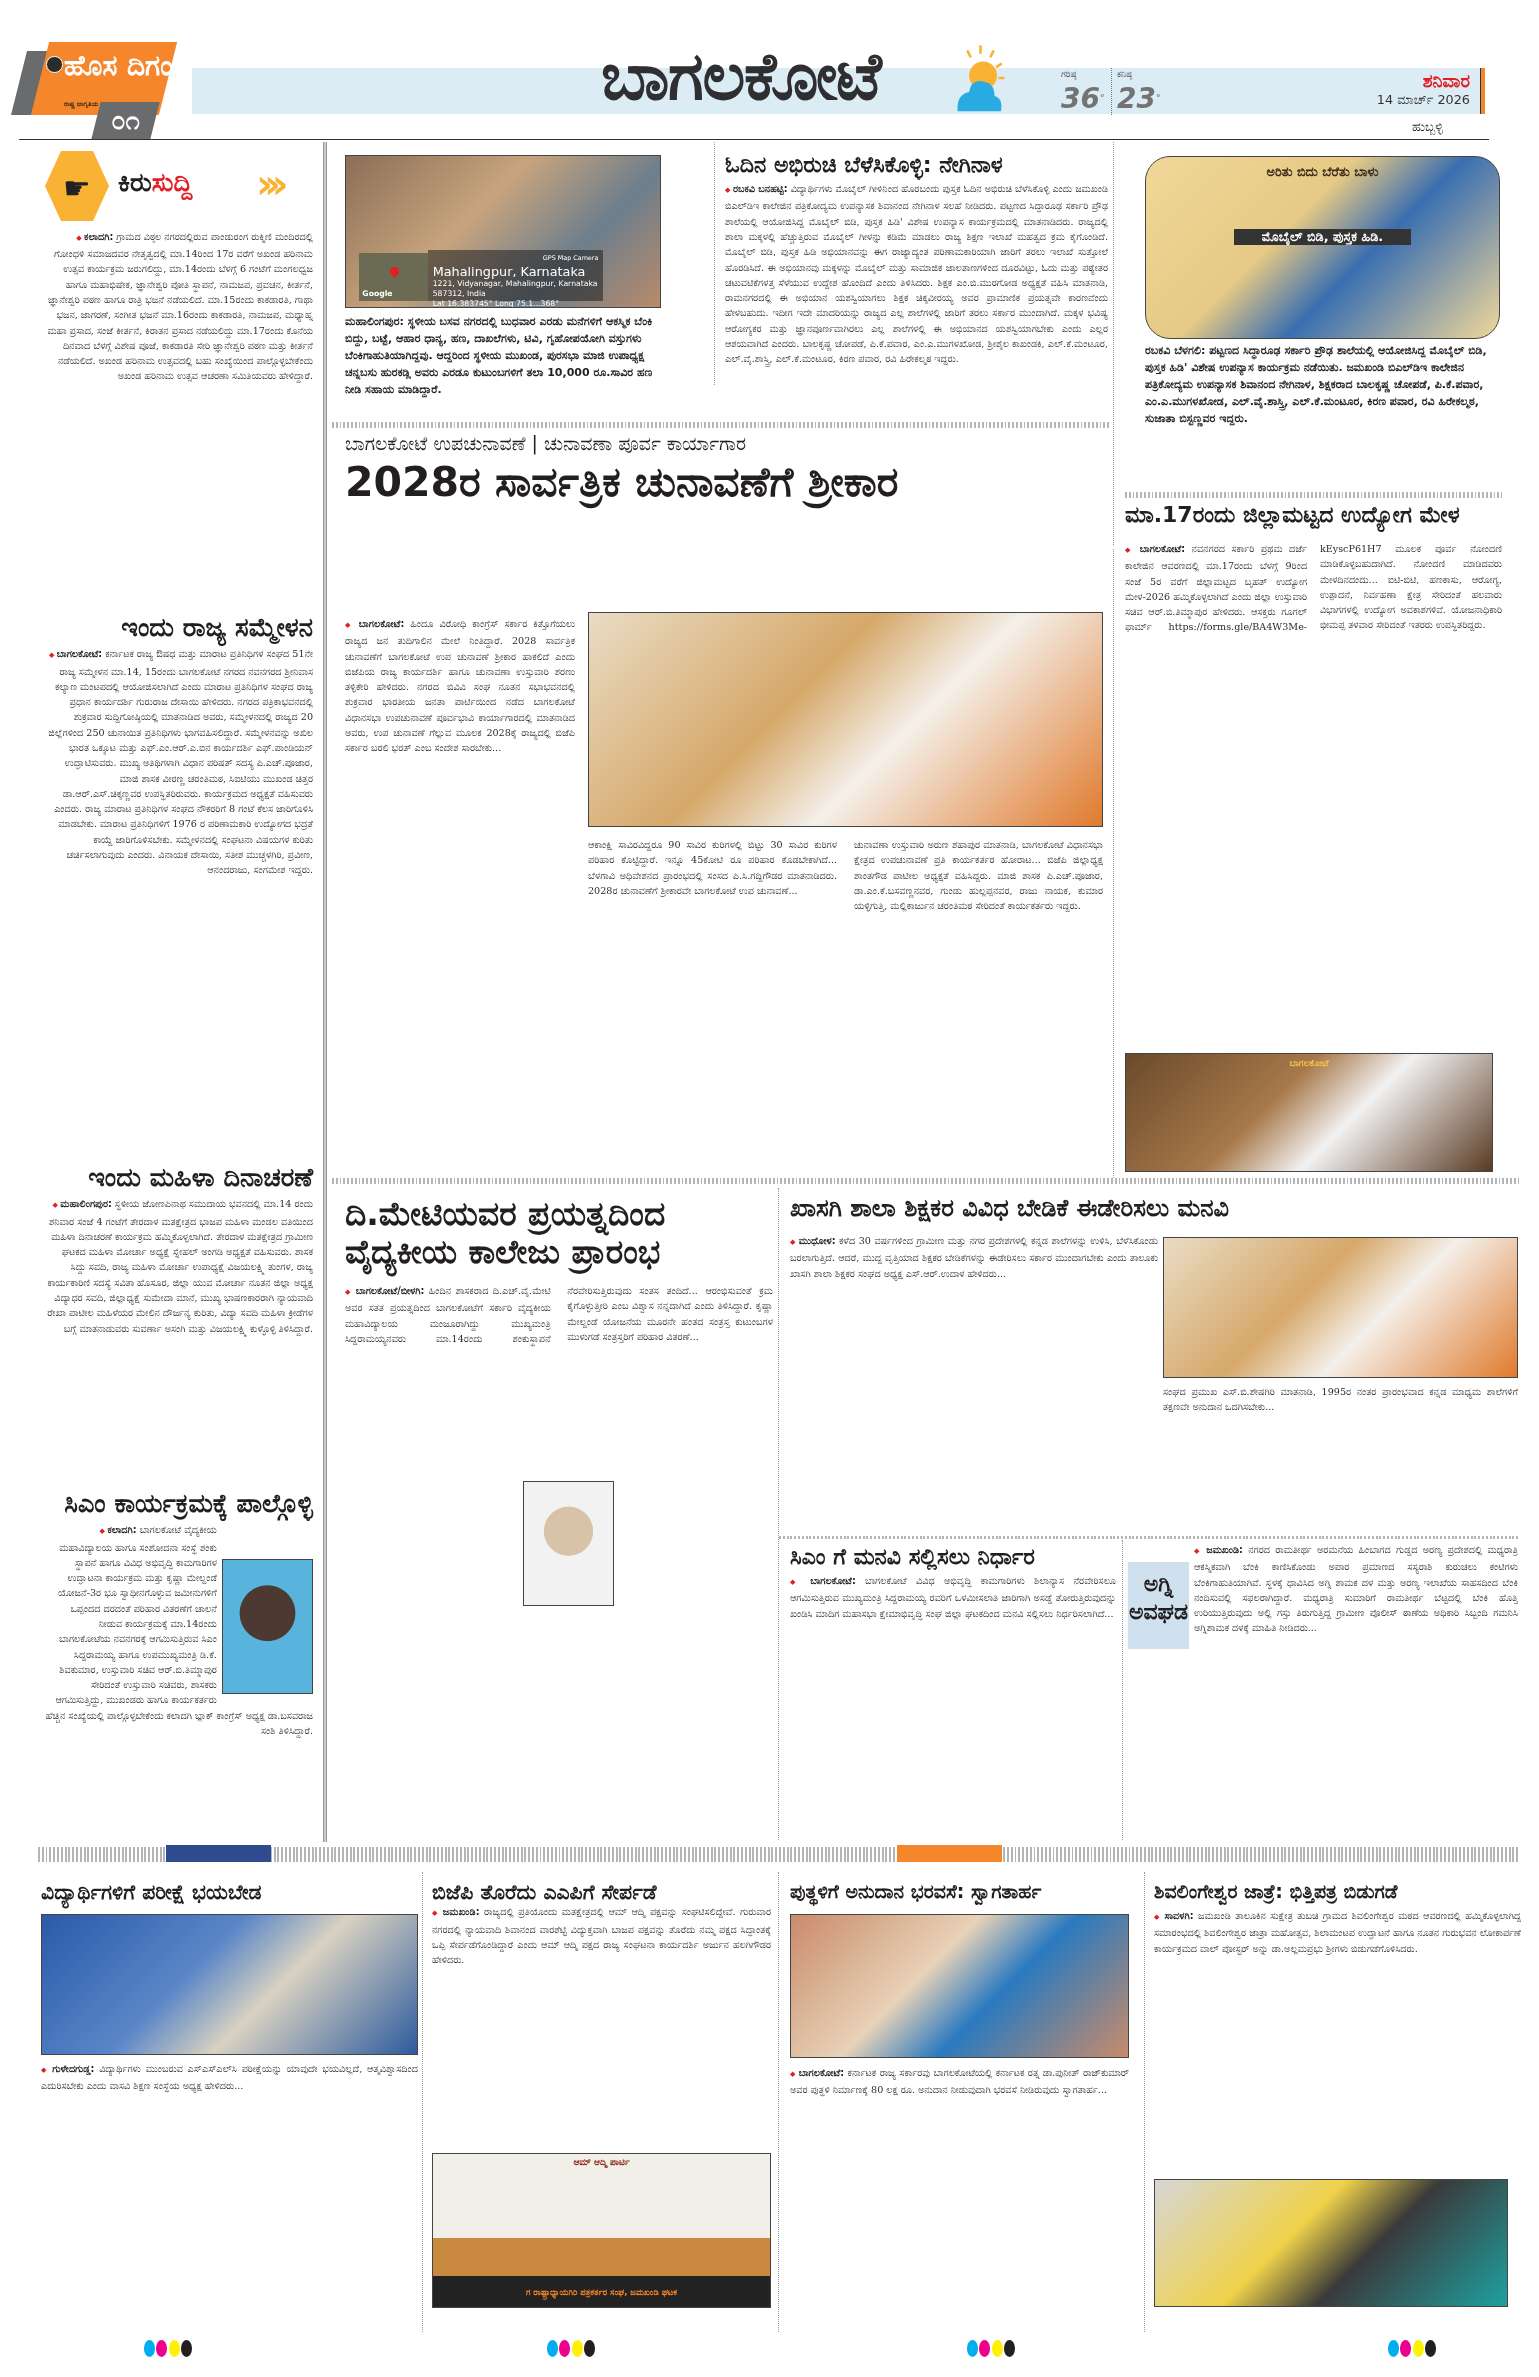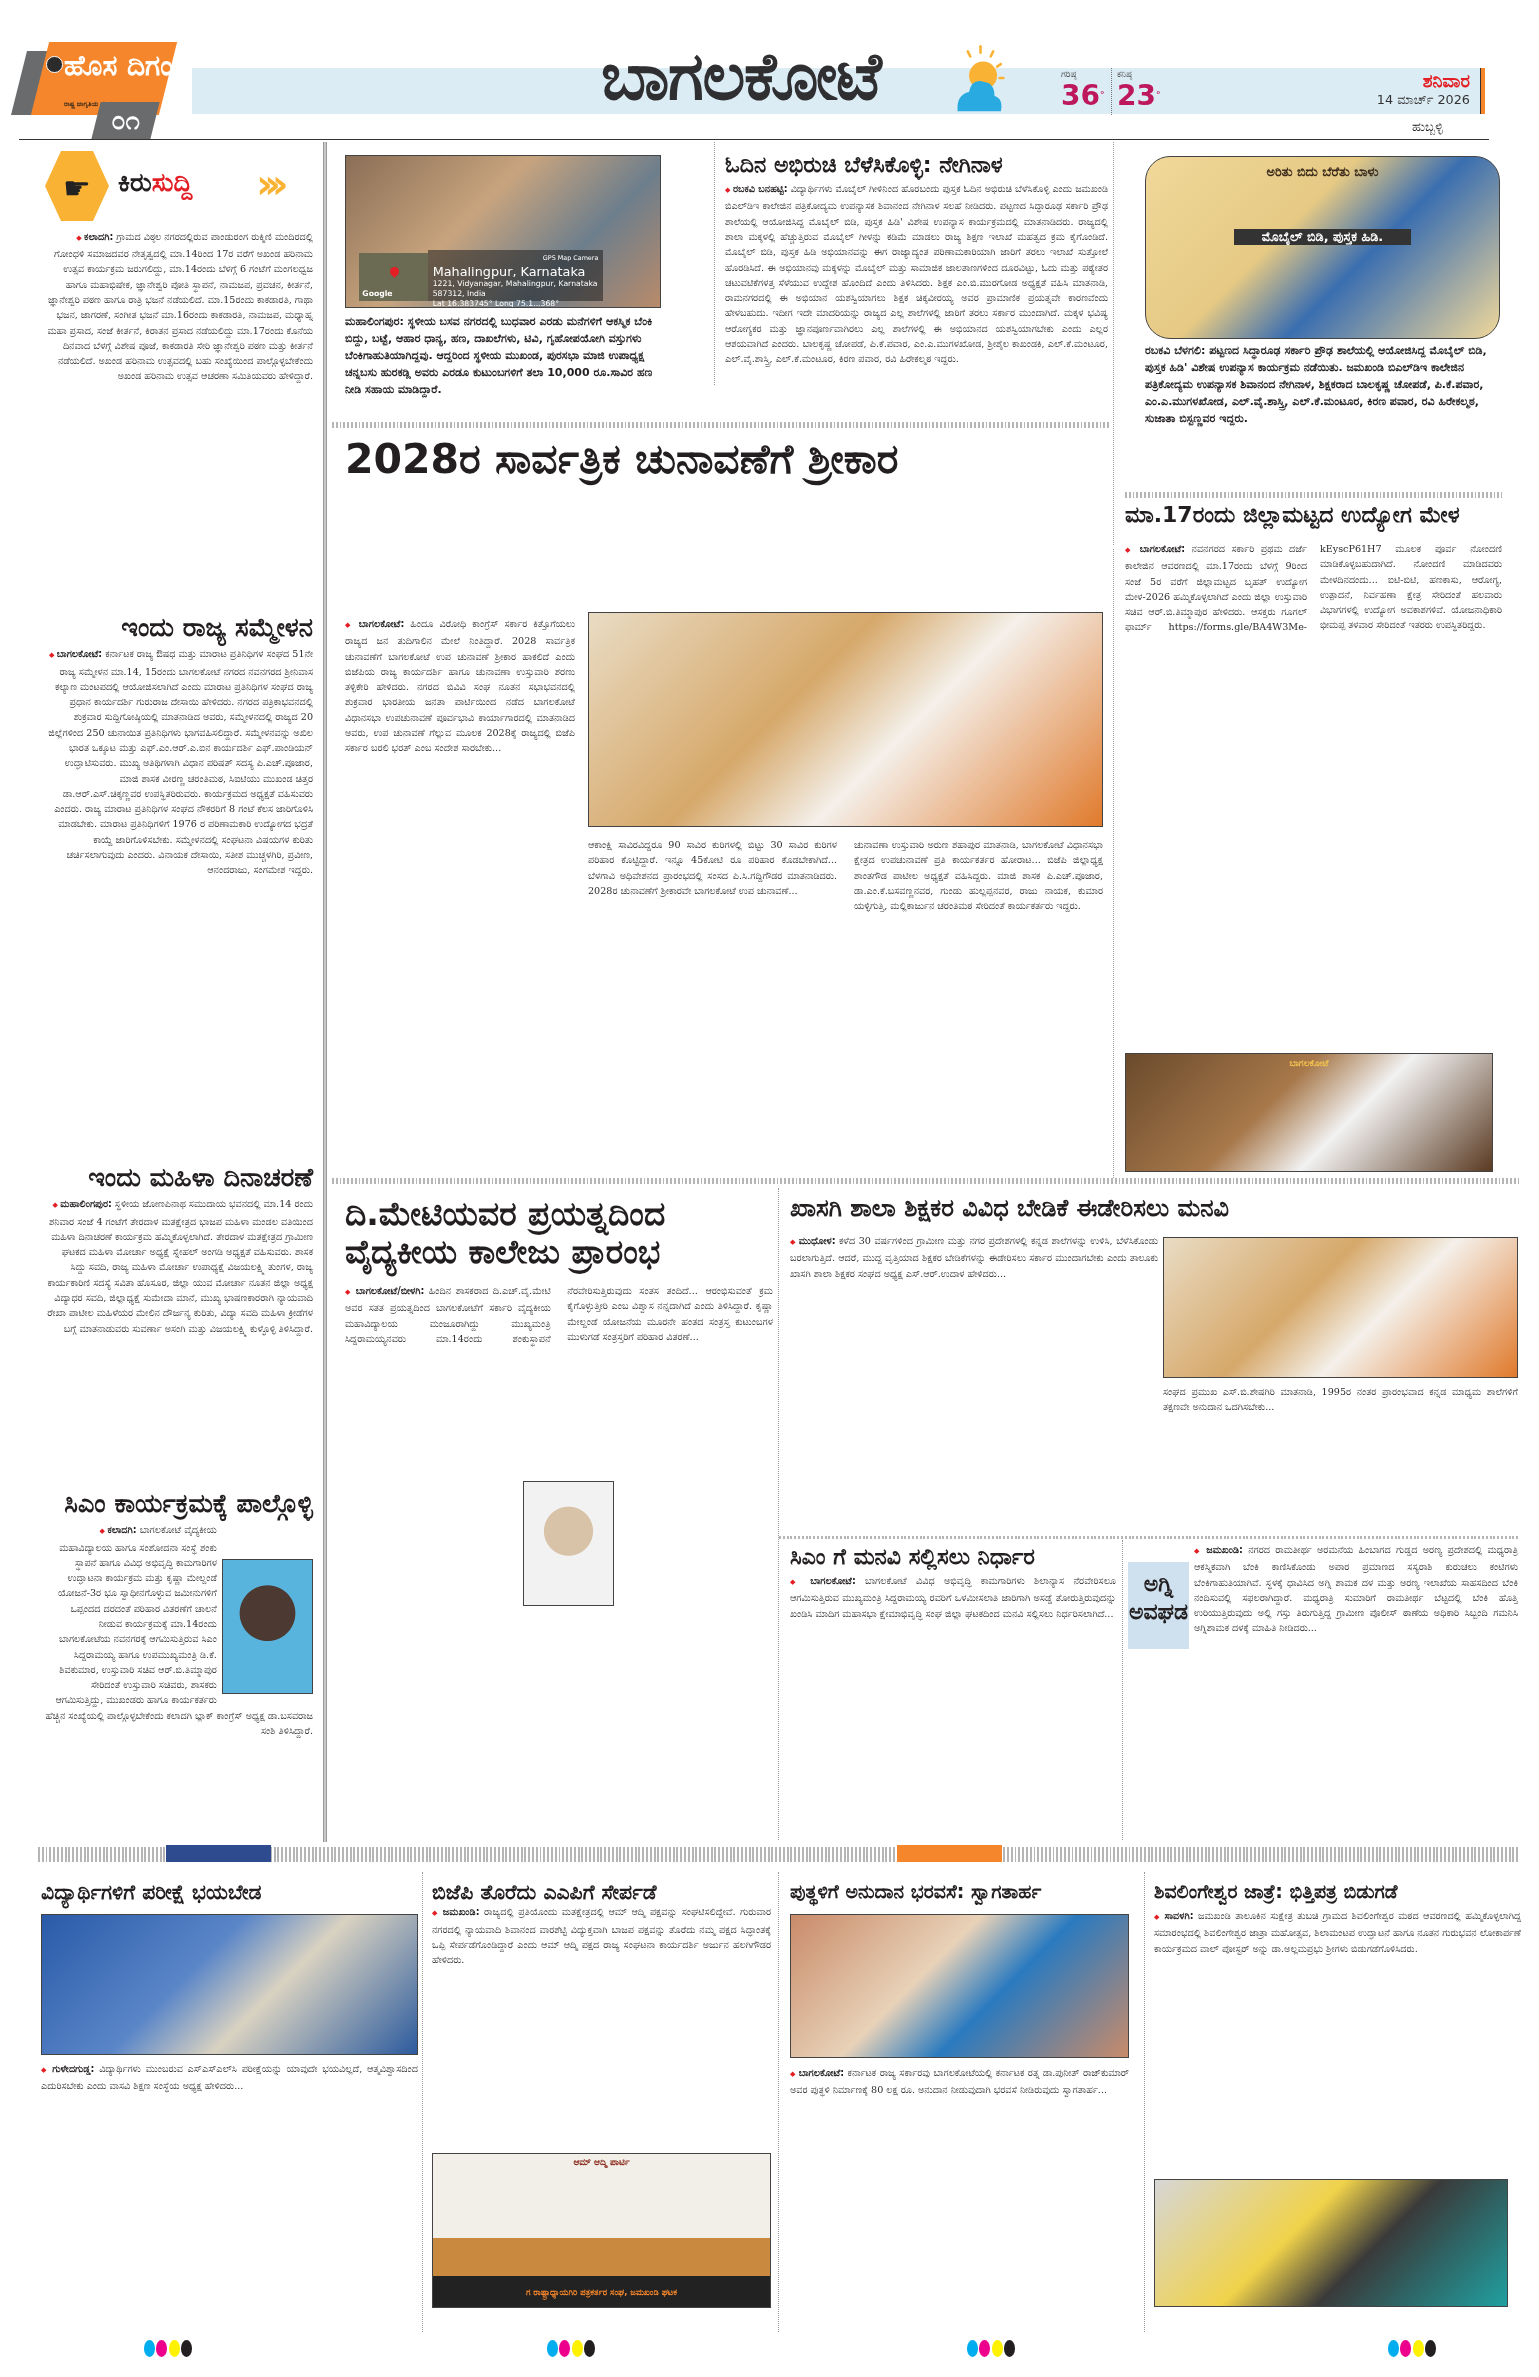--- a/index.html
+++ b/index.html
@@ -13,21 +13,21 @@
   .logo-front { left: 40px; top: 42px; width: 128px; height: 73px; background: #f5862b; transform: skewX(-14deg); }
   .logo-title { left: 45px; top: 51px; width: 121px; color: #fff; font-weight: bold; font-size: 28px; line-height: 29px; text-align: center; white-space: nowrap; }
   .logo-emblem { left: 46px; top: 56px; width: 16.6px; height: 16.6px; border-radius: 50%; background: #2b2b2b; border: 1.9px solid #fff; }
   .logo-tag { left: 64px; top: 100px; font-size: 6.4px; color: #3a2a1a; font-weight: bold; }
   .page-no-box { left: 96px; top: 102px; width: 59px; height: 37px; background: #696b6d; transform: skewX(-14deg); }
   .page-no { left: 96px; top: 102px; width: 59px; height: 37px; color: #fff; font-size: 25.6px; line-height: 37px; text-align: center; font-weight: bold; }
   .city-title { left: 601px; top: 38px; width: 358px; font-size: 66px; font-weight: bold; color: #2f2f31; line-height: 77px; letter-spacing: -1.3px; }
   .weather-icon { left: 955px; top: 45px; width: 51px; height: 70px; }
   .temp-block { left: 1061px; top: 69px; width: 38px; }
   .temp-label { font-size: 9px; color: #444; }
-  .temp-val { font-size: 28px; font-weight: bold; color: #be185d; line-height: 31px; }
+  .temp-val { font-size: 28px; font-weight: bold; color: #737373; line-height: 37px; font-style: italic; }
   .temp-deg { font-size: 9px; font-weight: bold; vertical-align: top; }
   .temp-sep { left: 1111px; top: 68px; width: 0; height: 47px; border-left: 1.3px dotted #777; }
   .date-block { left: 1342px; top: 70px; width: 128px; text-align: right; }
   .day-name { font-size: 18px; font-weight: bold; color: #e31e24; }
   .date-text { font-size: 12.8px; color: #333; }
   .date-bar { left: 1480px; top: 68px; width: 5.1px; height: 46px; background: #f5862b; border-left: 1.9px solid #333; }
   .edition { left: 1386px; top: 119px; width: 83px; text-align: center; font-size: 12.8px; color: #222; }
   .mast-rule { left: 19px; top: 139px; width: 1470px; height: 1.3px; background: #333; }
 
   
@@ -200,20 +200,21 @@
   <div class="photo-label" style="top:40%; color:#fff; background:#333; width:50%; left:25%;">ಮೊಬೈಲ್ ಬಿಡಿ, ಪುಸ್ತಕ ಹಿಡಿ.</div>
 </div>
 <div class="abs caption" style="left:1145px; top:342px; width:355px;">ರಬಕವಿ ಬೆಳಗಲಿ: ಪಟ್ಟಣದ ಸಿದ್ಧಾರೂಢ ಸರ್ಕಾರಿ ಪ್ರೌಢ ಶಾಲೆಯಲ್ಲಿ ಆಯೋಜಿಸಿದ್ದ ಮೊಬೈಲ್ ಬಿಡಿ, ಪುಸ್ತಕ ಹಿಡಿ' ವಿಶೇಷ ಉಪನ್ಯಾಸ ಕಾರ್ಯಕ್ರಮ ನಡೆಯಿತು. ಜಮಖಂಡಿ ಬಿಎಲ್‌ಡಿಇ ಕಾಲೇಜಿನ ಪತ್ರಿಕೋದ್ಯಮ ಉಪನ್ಯಾಸಕ ಶಿವಾನಂದ ನೇಗಿನಾಳ, ಶಿಕ್ಷಕರಾದ ಬಾಲಕೃಷ್ಣ ಚೋಪಡೆ, ಪಿ.ಕೆ.ಪವಾರ, ಎಂ.ಎ.ಮುಗಳಖೋಡ, ಎಲ್.ವೈ.ಶಾಸ್ತ್ರಿ, ಎಲ್.ಕೆ.ಮಂಟೂರ, ಕಿರಣ ಪವಾರ, ರವಿ ಹಿರೇಕಲ್ಮಠ, ಸುಜಾತಾ ಬಿಸ್ಟಣ್ಣವರ ಇದ್ದರು.</div>
 
 <div class="abs hdash" style="left:332px; top:422px; width:779px;"></div>
 <div class="abs hdash" style="left:1125px; top:492px; width:377px;"></div>
 <div class="abs hdash" style="left:332px; top:1178px; width:1188px;"></div>
 <div class="abs hdash" style="left:779px; top:1536px; width:741px; height:2.6px;"></div>
 
 <div class="abs" style="left:345px; top:432px; width:760px;">
+  <div class="kicker">ಬಾಗಲಕೋಟೆ ಉಪಚುನಾವಣೆ | ಚುನಾವಣಾ ಪೂರ್ವ ಕಾರ್ಯಾಗಾರ</div>
   <div class="hl hl-xl" style="font-size:41px; margin-top:3.8px;">2028ರ ಸಾರ್ವತ್ರಿಕ ಚುನಾವಣೆಗೆ ಶ್ರೀಕಾರ</div>
 </div>
 <div class="abs body-text" style="left:345px; top:616px; width:230px; height:549px; overflow:hidden;">
   <span class="dateline">ಬಾಗಲಕೋಟೆ:</span>
   <span>ಹಿಂದೂ ವಿರೋಧಿ ಕಾಂಗ್ರೆಸ್ ಸರ್ಕಾರ ಕಿತ್ತೊಗೆಯಲು ರಾಜ್ಯದ ಜನ ತುದಿಗಾಲಿನ ಮೇಲೆ ನಿಂತಿದ್ದಾರೆ. 2028 ಸಾರ್ವತ್ರಿಕ ಚುನಾವಣೆಗೆ ಬಾಗಲಕೋಟೆ ಉಪ ಚುನಾವಣೆ ಶ್ರೀಕಾರ ಹಾಕಲಿದೆ ಎಂದು ಬಿಜೆಪಿಯ ರಾಜ್ಯ ಕಾರ್ಯದರ್ಶಿ ಹಾಗೂ ಚುನಾವಣಾ ಉಸ್ತುವಾರಿ ಶರಣು ತಳ್ಳಿಕೇರಿ ಹೇಳಿದರು. ನಗರದ ಬಿವಿವಿ ಸಂಘ ನೂತನ ಸಭಾಭವನದಲ್ಲಿ ಶುಕ್ರವಾರ ಭಾರತೀಯ ಜನತಾ ಪಾರ್ಟಿಯಿಂದ ನಡೆದ ಬಾಗಲಕೋಟೆ ವಿಧಾನಸಭಾ ಉಪಚುನಾವಣೆ ಪೂರ್ವಭಾವಿ ಕಾರ್ಯಾಗಾರದಲ್ಲಿ ಮಾತನಾಡಿದ ಅವರು, ಉಪ ಚುನಾವಣೆ ಗೆಲ್ಲುವ ಮೂಲಕ 2028ಕ್ಕೆ ರಾಜ್ಯದಲ್ಲಿ ಬಿಜೆಪಿ ಸರ್ಕಾರ ಬರಲಿ ಭರತ್ ಎಂಬ ಸಂದೇಶ ಸಾರಬೇಕು...</span>
 </div>
 <div class="abs photo hall" style="left:588px; top:612px; width:515px; height:215px;"></div>
 <div class="abs body-text" style="left:588px; top:837px; width:249px; height:332px; overflow:hidden;">ಆಕಾಂಕ್ಷಿ ಸಾವಿರವಿದ್ದರೂ 90 ಸಾವಿರ ಕುರಿಗಳಲ್ಲಿ ಬಿಟ್ಟು 30 ಸಾವಿರ ಕುರಿಗಳ ಪರಿಹಾರ ಕೊಟ್ಟಿದ್ದಾರೆ. ಇನ್ನೂ 45ಕೋಟಿ ರೂ ಪರಿಹಾರ ಕೊಡಬೇಕಾಗಿದೆ... ಬೆಳಗಾವಿ ಅಧಿವೇಶನದ ಪ್ರಾರಂಭದಲ್ಲಿ ಸಂಸದ ಪಿ.ಸಿ.ಗದ್ದಿಗೌಡರ ಮಾತನಾಡಿದರು. 2028ರ ಚುನಾವಣೆಗೆ ಶ್ರೀಕಾರವೇ ಬಾಗಲಕೋಟೆ ಉಪ ಚುನಾವಣೆ...</div>
 <div class="abs body-text" style="left:854px; top:837px; width:249px; height:332px; overflow:hidden;">ಚುನಾವಣಾ ಉಸ್ತುವಾರಿ ಅರುಣ ಶಹಾಪುರ ಮಾತನಾಡಿ, ಬಾಗಲಕೋಟೆ ವಿಧಾನಸಭಾ ಕ್ಷೇತ್ರದ ಉಪಚುನಾವಣೆ ಪ್ರತಿ ಕಾರ್ಯಕರ್ತರ ಹೋರಾಟ... ಬಿಜೆಪಿ ಜಿಲ್ಲಾಧ್ಯಕ್ಷ ಶಾಂತಗೌಡ ಪಾಟೀಲ ಅಧ್ಯಕ್ಷತೆ ವಹಿಸಿದ್ದರು. ಮಾಜಿ ಶಾಸಕ ಪಿ.ಎಚ್.ಪೂಜಾರ, ಡಾ.ಎಂ.ಕೆ.ಬಸವಣ್ಣನವರ, ಗುಂಡು ಹುಲ್ಲಪ್ಪನವರ, ರಾಜು ನಾಯಕ, ಕುಮಾರ ಯಳ್ಳಿಗುತ್ತಿ, ಮಲ್ಲಿಕಾರ್ಜುನ ಚರಂತಿಮಠ ಸೇರಿದಂತೆ ಕಾರ್ಯಕರ್ತರು ಇದ್ದರು.</div>
 

